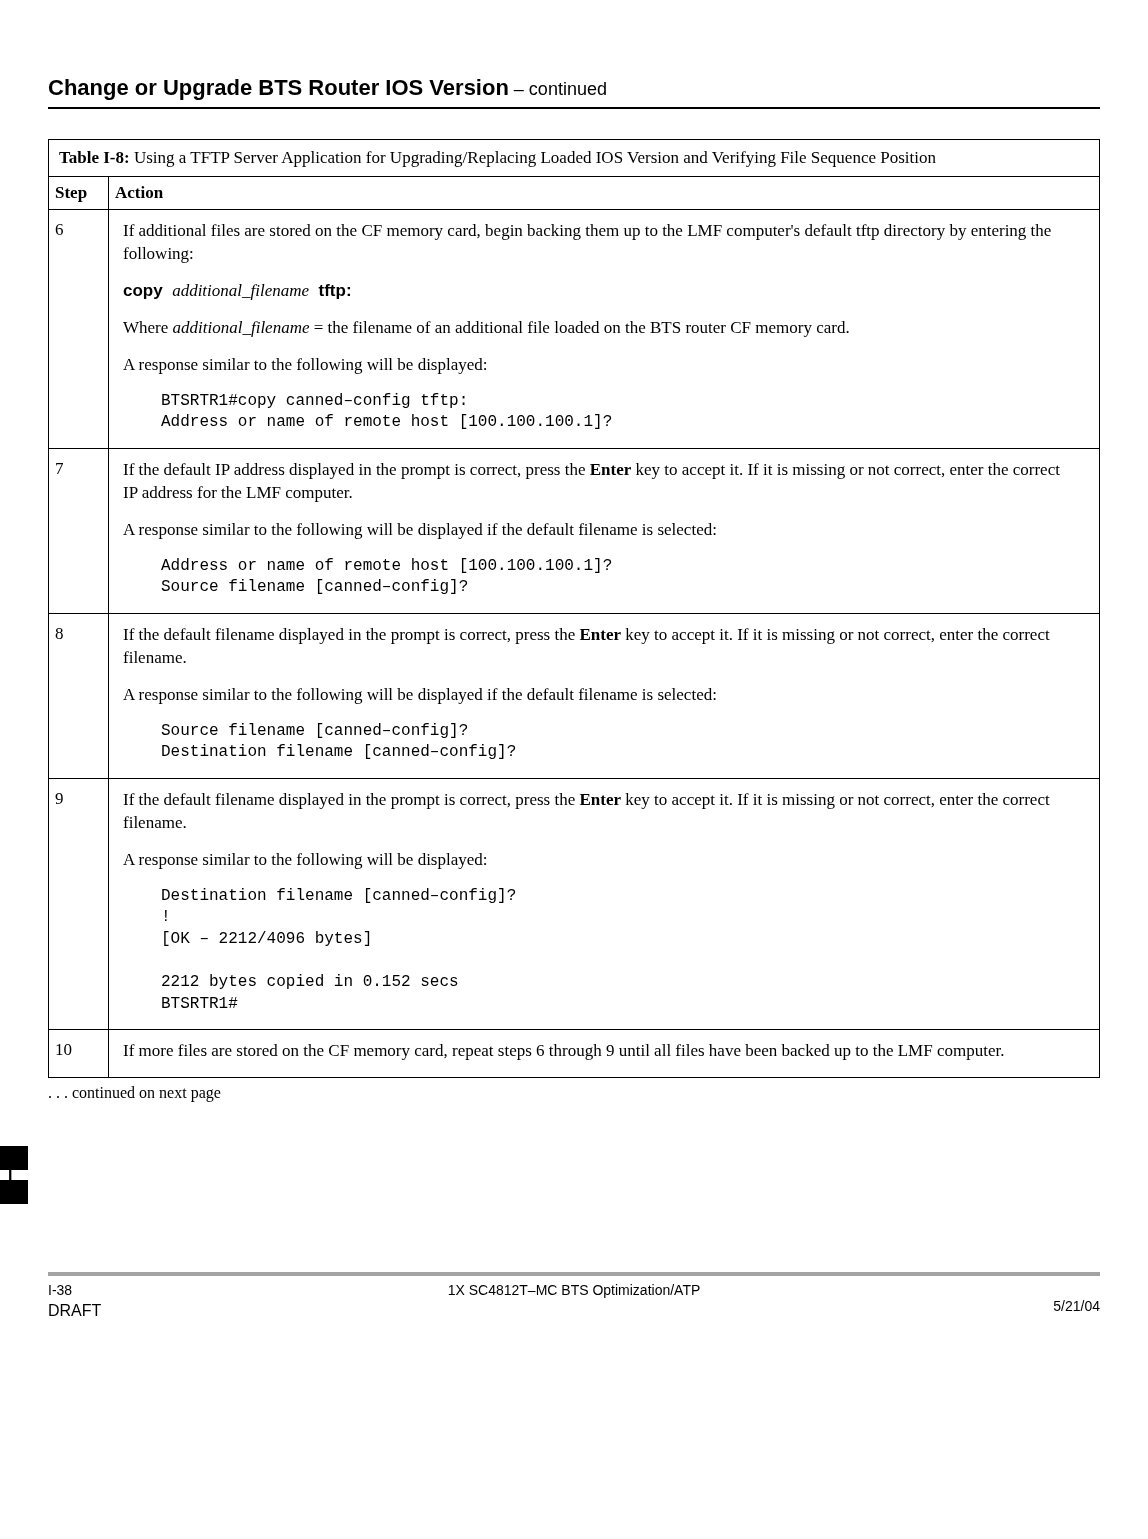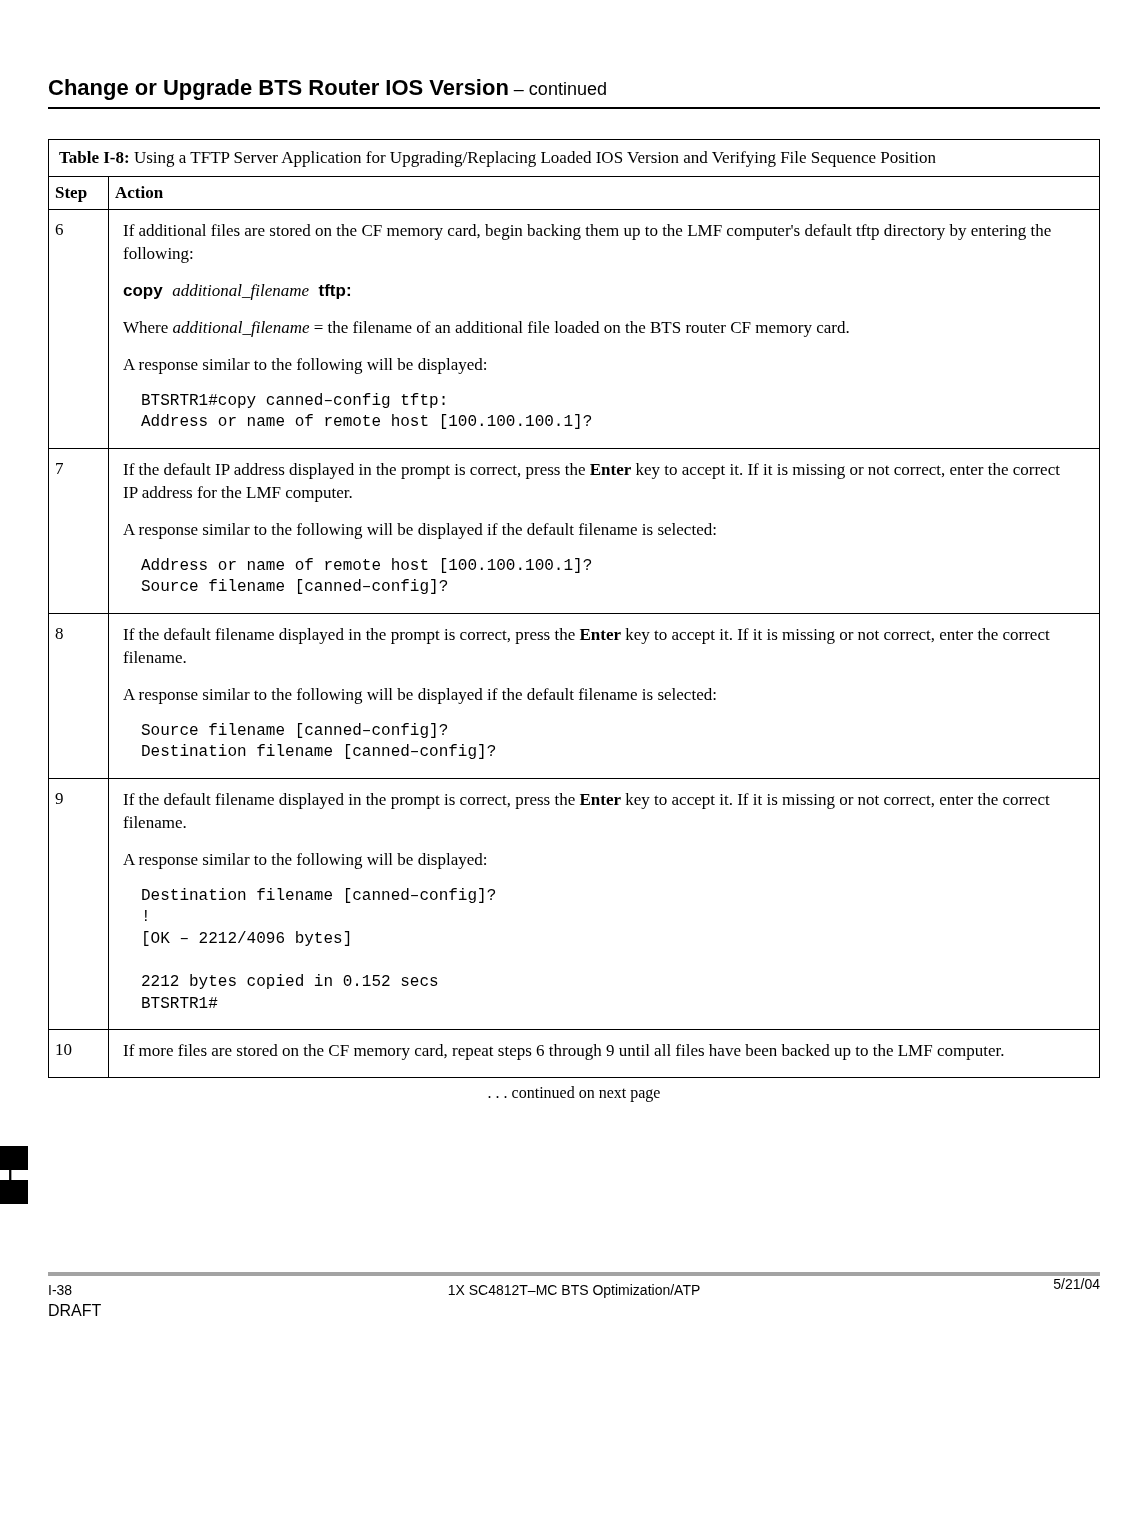--- a/index.html
+++ b/index.html
@@ -50,21 +50,21 @@
   .step-cell {
     text-align: center;
     padding: 10px 6px;
   }
   .action-cell {
     padding: 10px 22px 14px 14px;
     line-height: 1.35;
   }
   .action-cell p { margin: 0 0 14px 0; }
   .action-cell p:last-child { margin-bottom: 0; }
-  .indent { margin-left: 18px; }
+  .indent { margin-left: 38px; }
   .mono {
     font-family: "Courier New", Courier, monospace;
     font-size: 16px;
     white-space: pre;
     display: block;
     line-height: 1.35;
   }
   .copy-line {
     font-family: Arial, Helvetica, sans-serif;
     font-weight: 700;
@@ -72,36 +72,36 @@
   .copy-line .italic-arg {
     font-family: Times, "Times New Roman", serif;
     font-style: italic;
     font-weight: 400;
   }
   .where-line {}
   .where-line .italic-arg {
     font-style: italic;
   }
   .continued-next {
-    text-align: center;
+    text-align: left;
     font-size: 16px;
   }
   .footer {
     margin-top: 170px;
     border-top: 4px solid #a3a3a3;
     padding-top: 6px;
     font-family: Arial, Helvetica, sans-serif;
     font-size: 14px;
     position: relative;
     height: 60px;
   }
   .footer .pnum { position: absolute; left: 0; top: 6px; }
   .footer .ctitle { position: absolute; left: 0; right: 0; top: 6px; text-align: center; font-weight: 400; }
   .footer .cdraft { position: absolute; left: 0; right: 0; top: 26px; text-align: left; font-weight: 400; font-size: 16px; }
-  .footer .fdate { position: absolute; right: 0; top: 0; }
+  .footer .fdate { position: absolute; right: 0; top: 22px; }
   .leftbar {
     position: absolute;
     left: 0;
     width: 28px;
     height: 24px;
     background: #000;
   }
   .leftbar.b1 { top: 1146px; }
   .leftbar.b2 { top: 1180px; }
   .leftletter {

